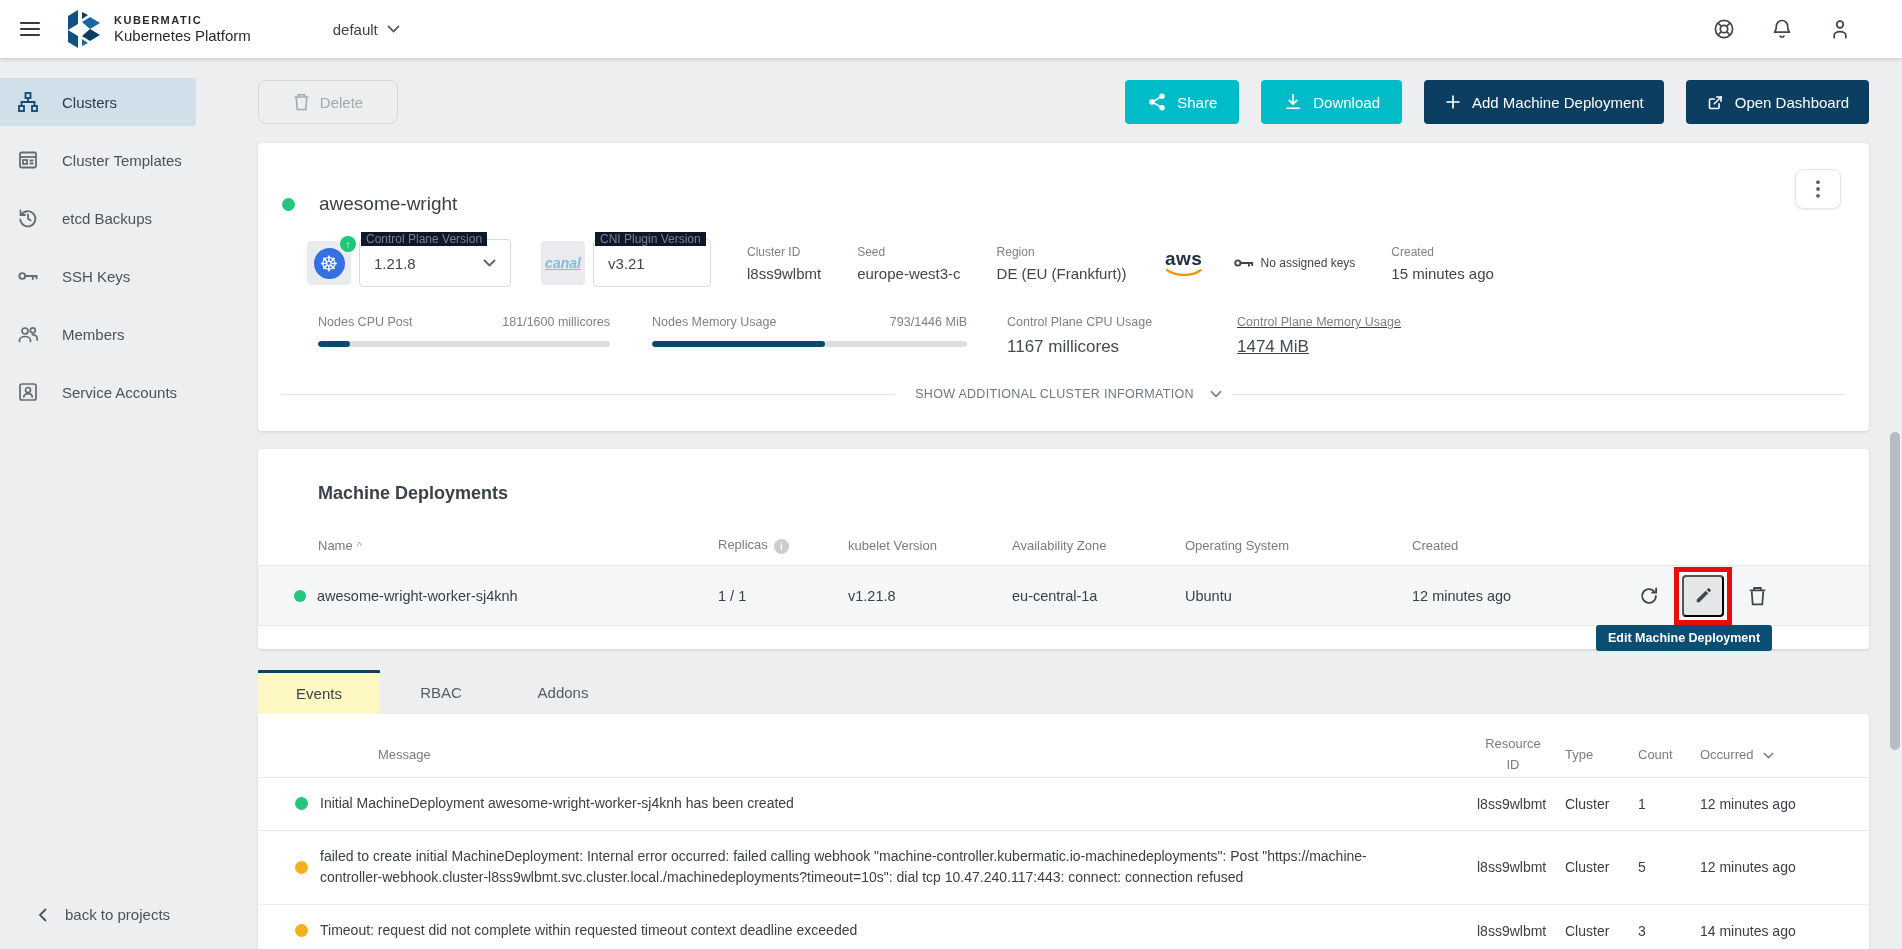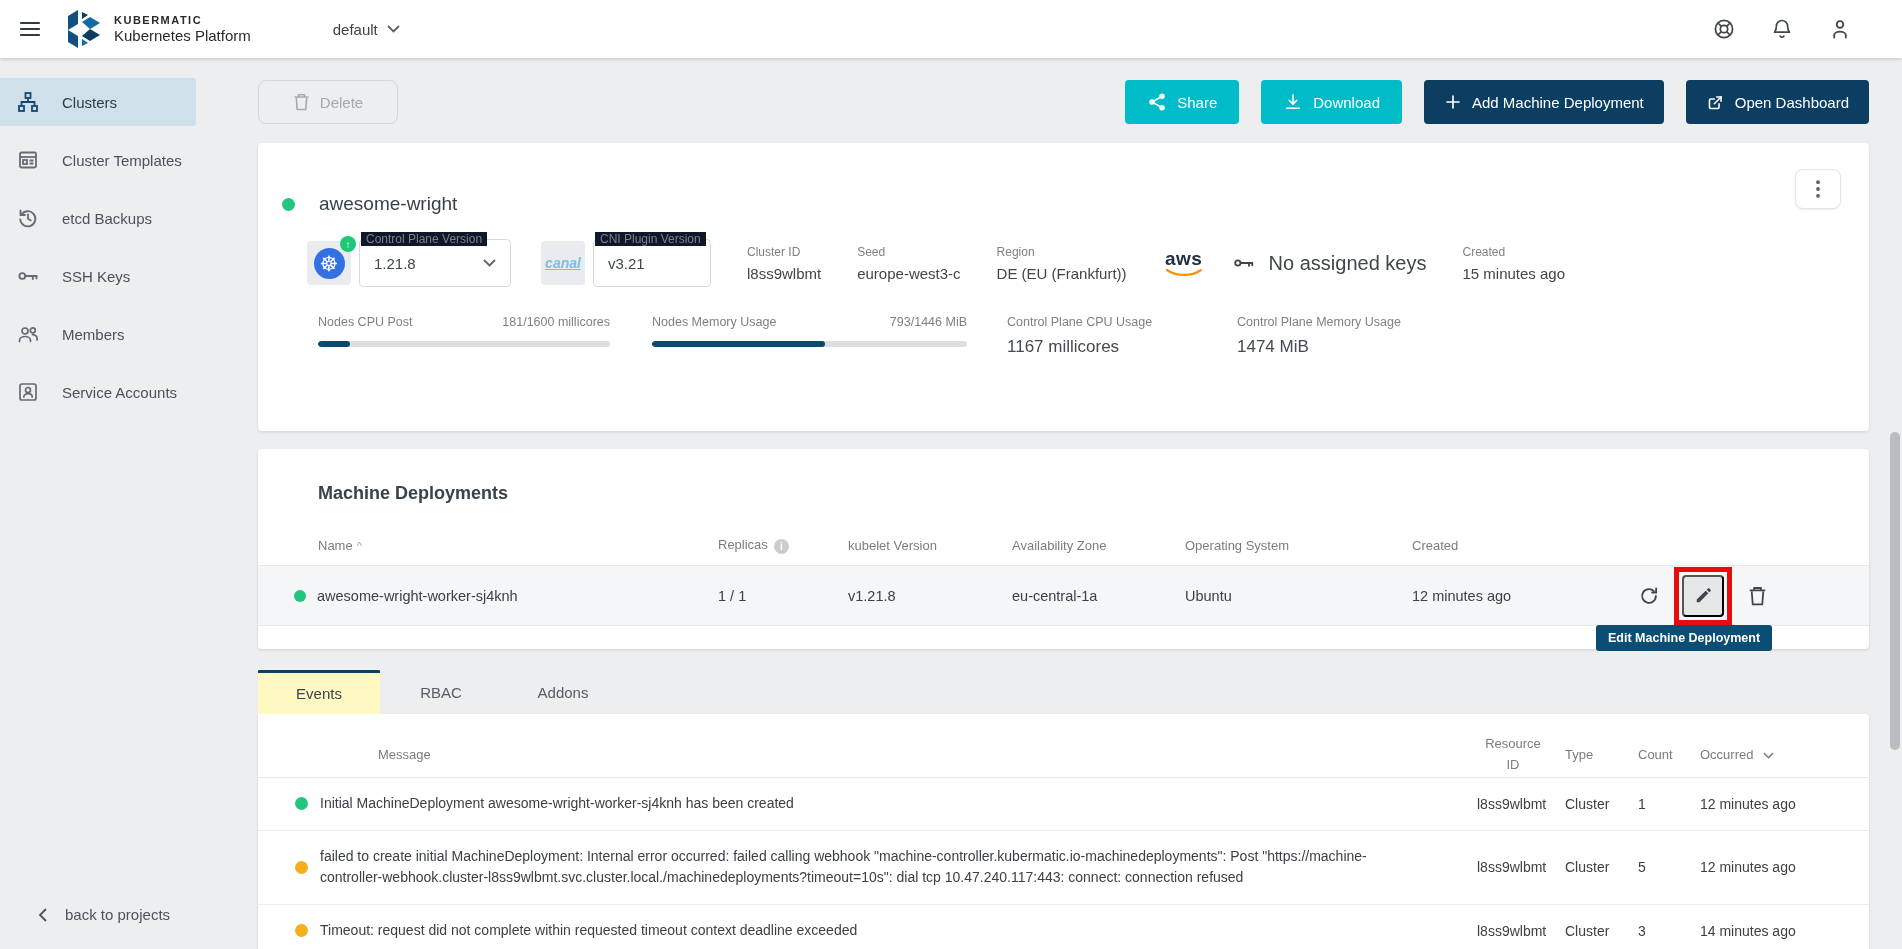--- a/index.html
+++ b/index.html
@@ -73,30 +73,30 @@
   .field-outline { position:relative; border:1px solid #d7dadd; border-radius:4px; height:48px; display:flex; align-items:center; padding:0 14px; margin-left:8px; }
   .field-outline .legend { position:absolute; top:-8px; left:1px; background:#0f172a; padding:0 5px; font-size:12px; color:#7c8287; white-space:nowrap; }
   .field-outline .value { font-size:15px; color:#3f464c; }
   .cp-field { width:152px; justify-content:space-between; }
   .cni-field { width:118px; }
   .info-col { margin-left:36px; }
   .info-label { font-size:12px; color:#7c8287; }
   .info-value { font-size:15px; color:#3f464c; margin-top:6px; white-space:nowrap; }
   .aws-logo { margin-left:38px; display:flex; flex-direction:column; align-items:center; }
   .aws-word { font-weight:bold; font-size:19px; color:#232f3e; letter-spacing:.5px; line-height:1; }
-  .keys { margin-left:30px; display:flex; align-items:center; gap:14px; font-size:20px; color:#3f464c; white-space:nowrap; }
+  .keys { margin-left:30px; display:flex; align-items:center; gap:6px; font-size:12px; color:#3f464c; white-space:nowrap; }
 
   .usage-row { display:flex; margin-top:28px; margin-left:36px; }
   .usage-bar-col { width:292px; }
   .usage-bar-col + .usage-bar-col { margin-left:42px; }
   .usage-head { display:flex; justify-content:space-between; font-size:12.5px; color:#7c8287; }
   .bar-track { margin-top:12px; height:6px; border-radius:3px; background:#dcdee0; overflow:hidden; }
   .bar-fill { height:100%; background:#0b4a6e; border-radius:3px; }
   .usage-text-col { margin-left:40px; width:190px; }
-  .usage-text-col.wide { width:230px; }
+  .usage-text-col.wide { width:230px;text-decoration:underline; }
   .usage-text-col .big { font-size:17px; color:#434a51; margin-top:8px; }
 
   .show-more { display:flex; align-items:center; margin-top:30px; color:#6f7880; font-size:12.5px; letter-spacing:.3px; cursor:pointer; }
   .show-more::before, .show-more::after { content:""; flex:1; height:1px; background:#e3e5e7; }
   .show-more span { padding:0 10px; display:flex; align-items:center; gap:6px; }
 
   
   .md-card { margin-top:18px; height:200px; position:relative; }
   .md-title { font-size:18px; color:#39424a; padding:34px 0 0 60px; }
   .md-grid { display:grid; grid-template-columns:460px 130px 164px 173px 227px 216px 1fr; align-items:center; }
@@ -399,20 +399,28 @@
           <div class="big">1167 millicores</div>
         </div>
         <div class="usage-text-col wide">
           <div class="usage-head">
               <span>Control Plane Memory Usage</span>
             </div>
           <div class="big">1474 MiB</div>
         </div>
       </div>
 
+      <div class="show-more">
+        <span>
+          <span>SHOW ADDITIONAL CLUSTER INFORMATION</span>
+          <svg width="12" height="8" viewBox="0 0 13 8">
+              <path d="M1 1l5.5 5.5L12 1" fill="none" stroke="#6f7880" stroke-width="1.7"></path>
+            </svg>
+        </span>
+      </div>
     </section>
 
     <section class="card md-card">
       <h2 class="md-title">Machine Deployments</h2>
       <div class="md-grid md-header">
         <div><span>Name</span><span class="sort-caret">^</span></div>
         <div><span>Replicas</span><span class="info-badge">i</span></div>
         <div>kubelet Version</div>
         <div>Availability Zone</div>
         <div>Operating System</div>

